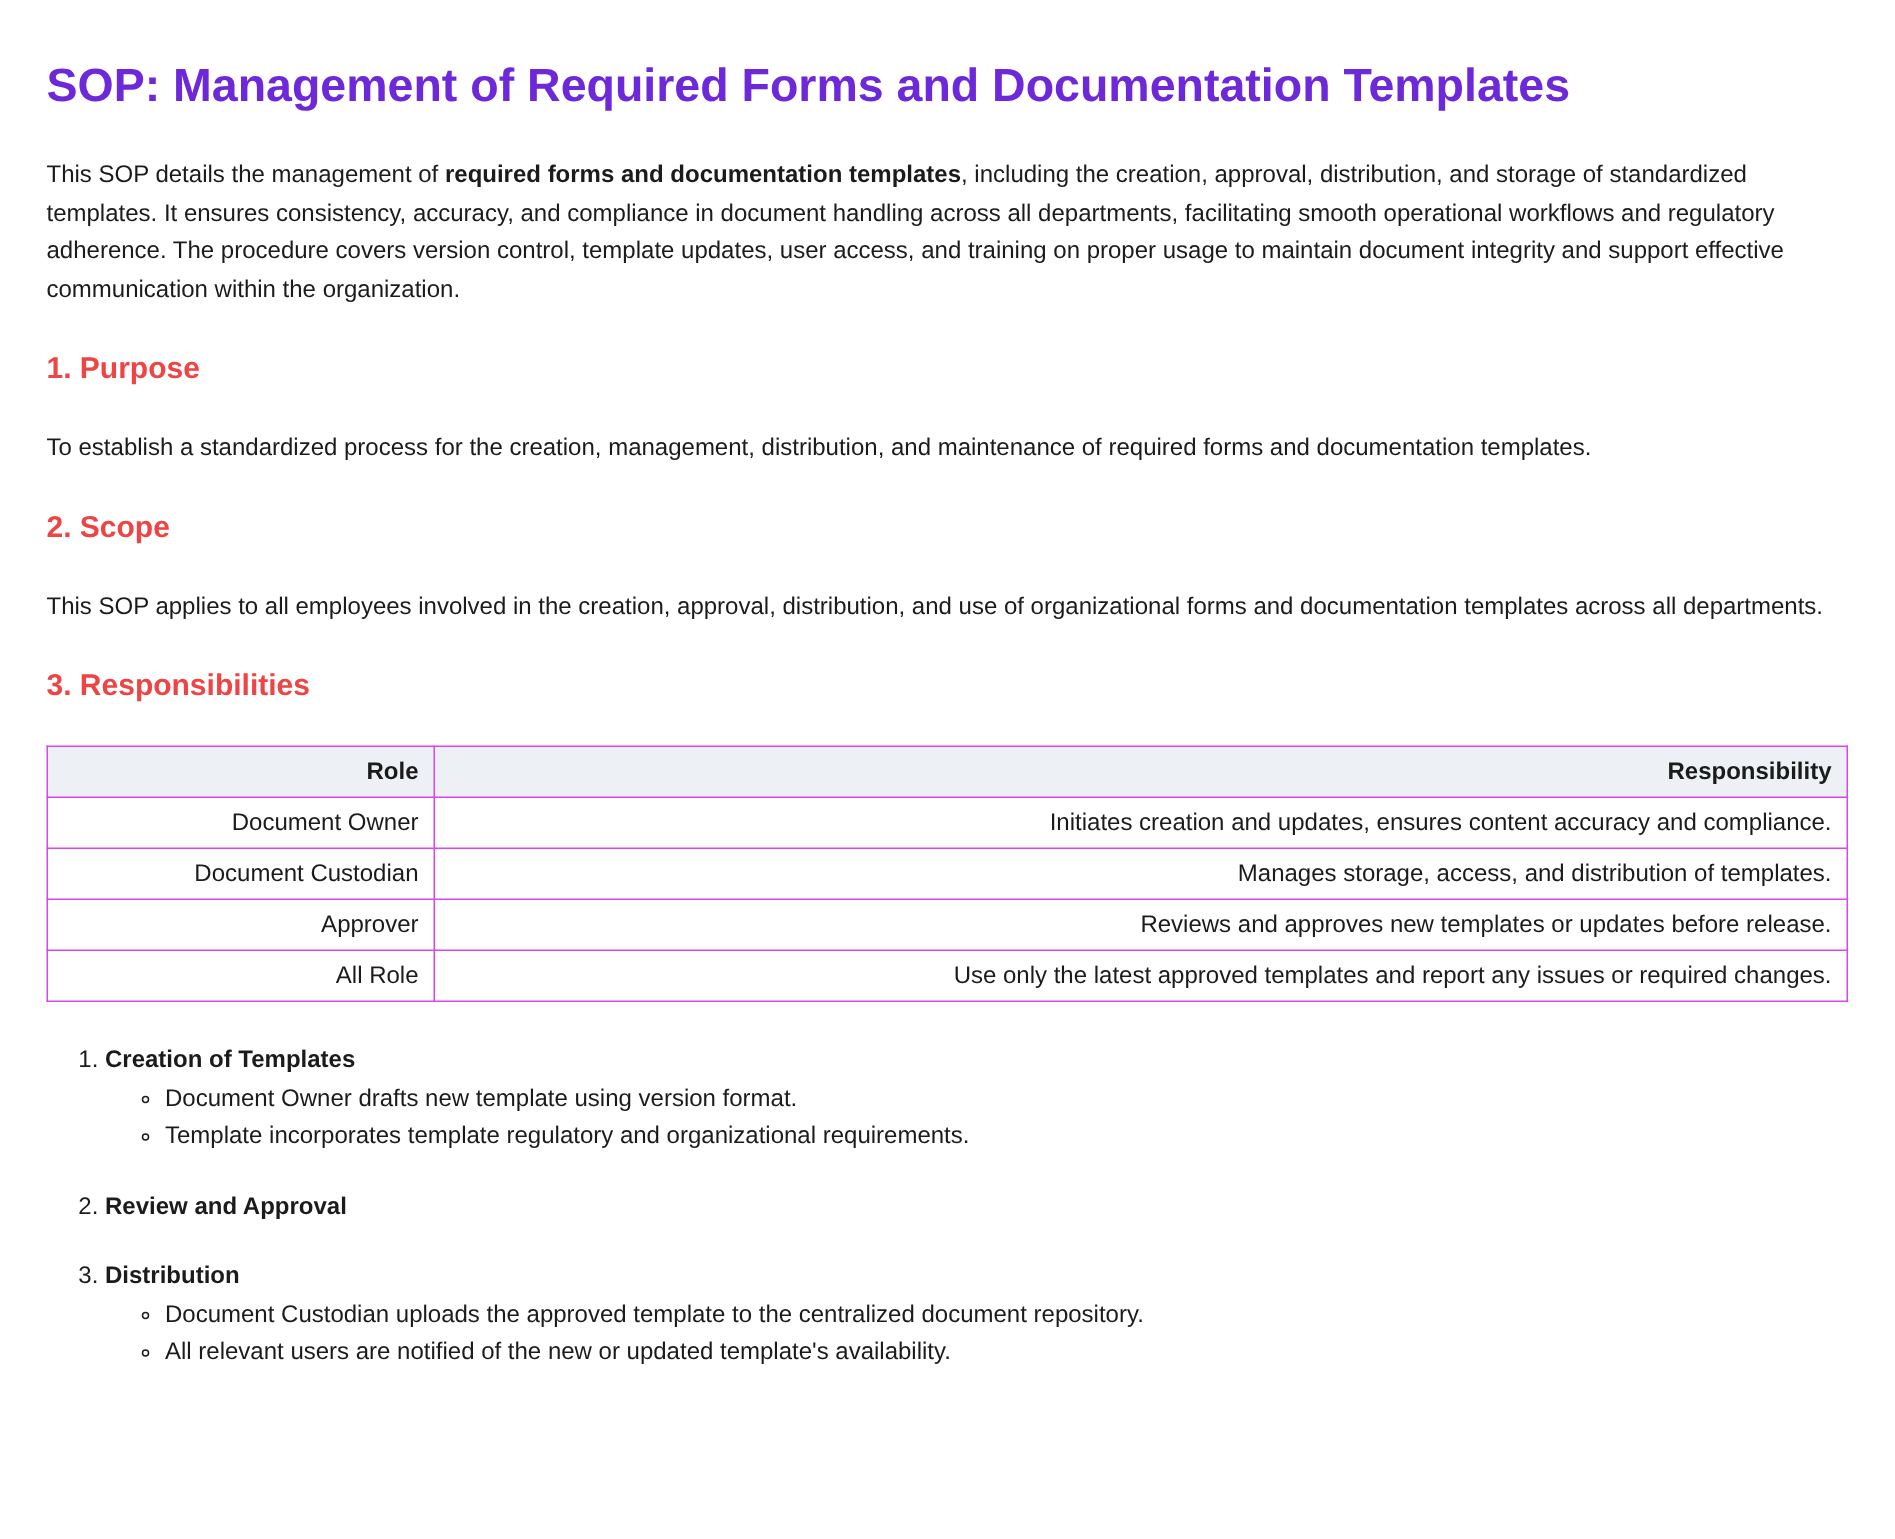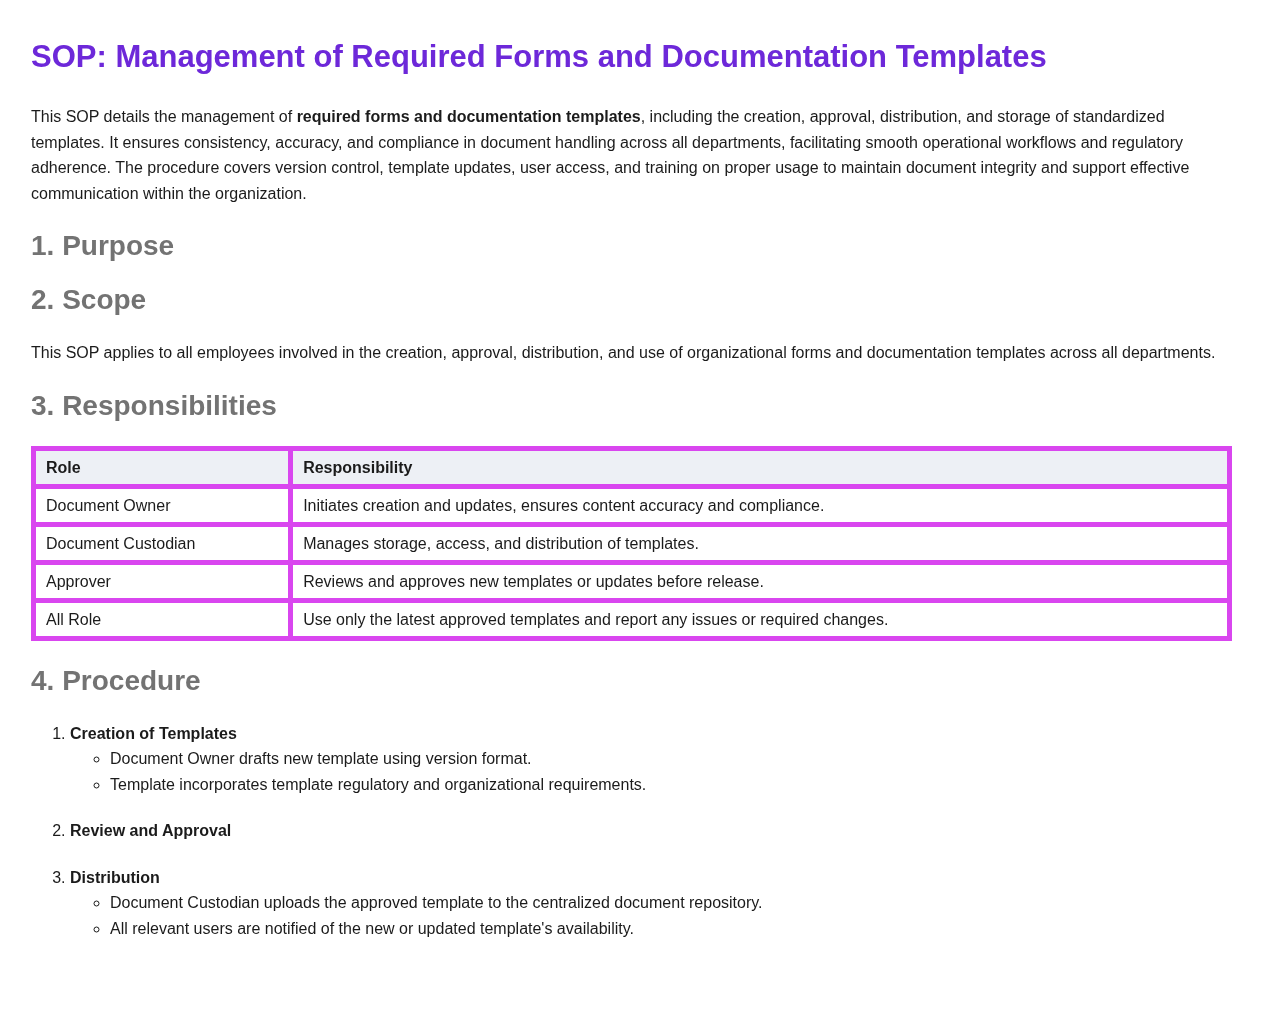--- a/index.html
+++ b/index.html
@@ -16,41 +16,41 @@
     padding: 38px 31px 0 31px;
   }
   h1 {
     font-size: 31px;
     line-height: 37px;
     margin: 0 0 29px 0;
     font-weight: bold;
     color: #6d28d9;
   }
   h2 {
-    font-size: 28px;
+    font-size: 20px;
     line-height: 28px;
     margin: 26px 0 26px 0;
     font-weight: bold;
-    color: #737373;
+    color: #ef4444;
   }
   p.body-text {
     font-size: 16px;
     line-height: 25.5px;
     margin: 0 0 26px 0;
   }
   p.body-text b { font-weight: bold; }
   table.resp-table {
     border-collapse: collapse;
     width: 100%;
     margin: 0 0 26px 0;
     font-size: 16px;
   }
   .resp-table th, .resp-table td {
-    border: 5px solid #d946ef;
-    text-align: left;
+    border: 1px solid #d946ef;
+    text-align: right;
     vertical-align: middle;
     padding: 7px 10px;
     line-height: 19px;
   }
   .resp-table th {
     background: #edf0f5;
     font-weight: bold;
   }
   .col-role { width: 21.5%; }
   ol.steps {
@@ -71,20 +71,21 @@
 </head>
 <body>
 
 <div class="doc">
 
   <h1>SOP: Management of Required Forms and Documentation Templates</h1>
 
   <p class="body-text"><span>This SOP details the management of </span><b>required forms and documentation templates</b><span>, including the creation, approval, distribution, and storage of standardized templates. It ensures consistency, accuracy, and compliance in document handling across all departments, facilitating smooth operational workflows and regulatory adherence. The procedure covers version control, template updates, user access, and training on proper usage to maintain document integrity and support effective communication within the organization.</span></p>
 
   <h2>1. Purpose</h2>
+  <p class="body-text">To establish a standardized process for the creation, management, distribution, and maintenance of required forms and documentation templates.</p>
 
   <h2>2. Scope</h2>
   <p class="body-text">This SOP applies to all employees involved in the creation, approval, distribution, and use of organizational forms and documentation templates across all departments.</p>
 
   <h2>3. Responsibilities</h2>
 
   <table class="resp-table">
     <thead>
       <tr>
         <th class="col-role">Role</th>
@@ -104,21 +105,20 @@
         <td>Approver</td>
         <td>Reviews and approves new templates or updates before release.</td>
       </tr>
       <tr>
         <td>All Role</td>
         <td>Use only the latest approved templates and report any issues or required changes.</td>
       </tr>
     </tbody>
   </table>
 
-  <h2>4. Procedure</h2>
 
   <ol class="steps">
     <li>
       <span class="step-title">Creation of Templates</span>
       <ul class="subs">
         <li>Document Owner drafts new template using version format.</li>
         <li>Template incorporates template regulatory and organizational requirements.</li>
       </ul>
     </li>
     <li>

